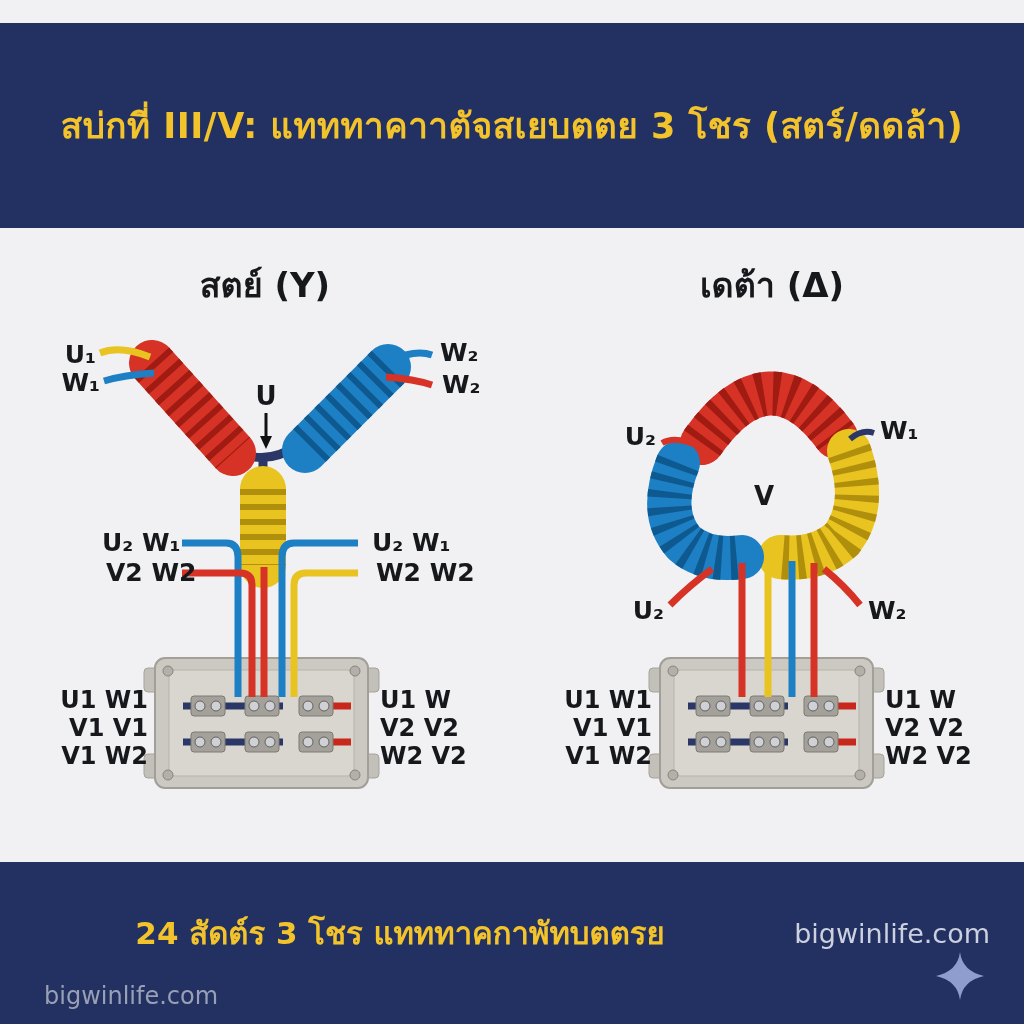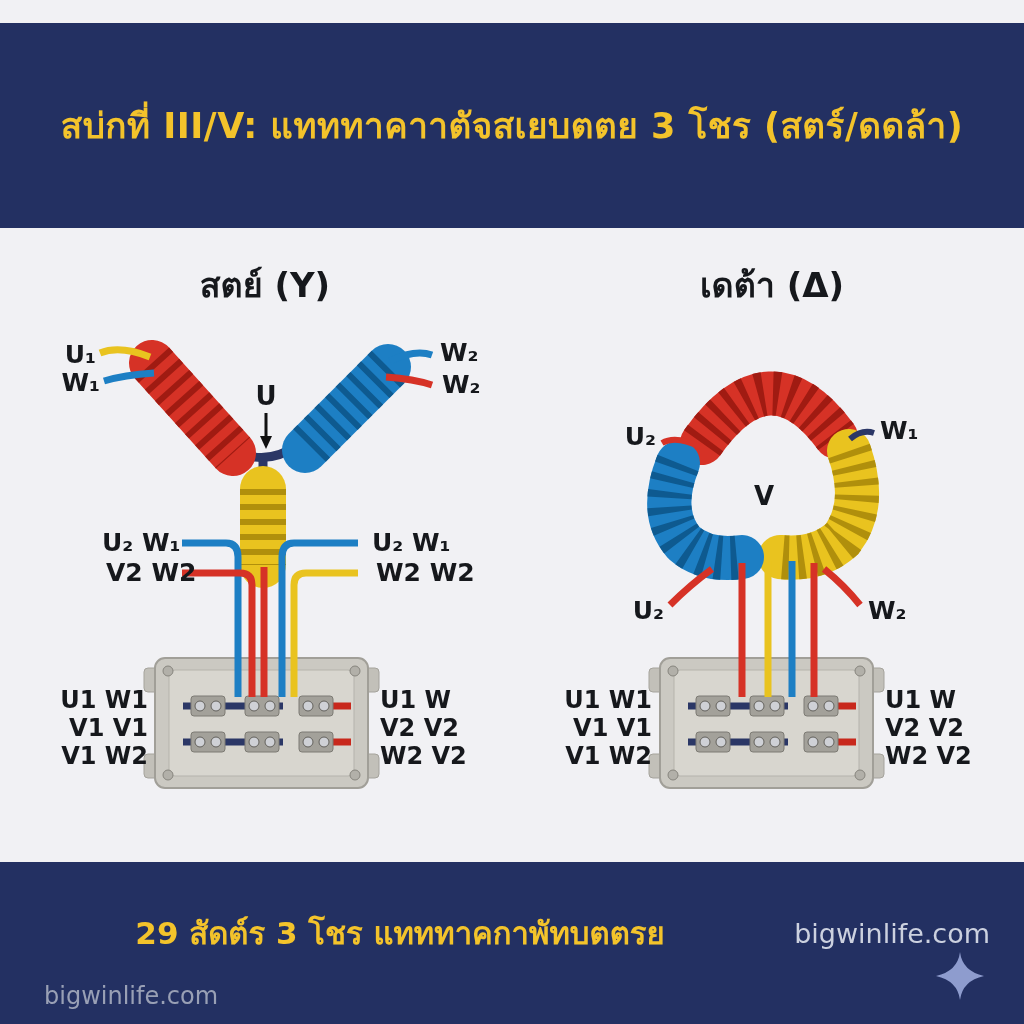--- a/index.html
+++ b/index.html
@@ -135,21 +135,21 @@
 
     <text x="652" y="503" font-size="24" text-anchor="end">U1 W1</text>
     <text x="652" y="531" font-size="24" text-anchor="end">V1 V1</text>
     <text x="652" y="559" font-size="24" text-anchor="end">V1 W2</text>
     <text x="885" y="503" font-size="24">U1 W</text>
     <text x="885" y="531" font-size="24">V2 V2</text>
     <text x="885" y="559" font-size="24">W2 V2</text>
   </svg>
 
   <footer class="banner banner-bottom">
-    <div class="caption">29 สัดต์ร 3 โชร แทททาคกาพัทบตตรย</div>
+    <div class="caption">24 สัดต์ร 3 โชร แทททาคกาพัทบตตรย</div>
     <div class="wm-right">bigwinlife.com</div>
     <div class="wm-left">bigwinlife.com</div>
     <svg class="sparkle" viewBox="0 0 40 40">
       <path d="M20 0 Q22 16 40 20 Q22 24 20 40 Q18 24 0 20 Q18 16 20 0 Z" fill="#8e9cce"></path>
     </svg>
   </footer>
 
 </div>
 
 </body></html>

